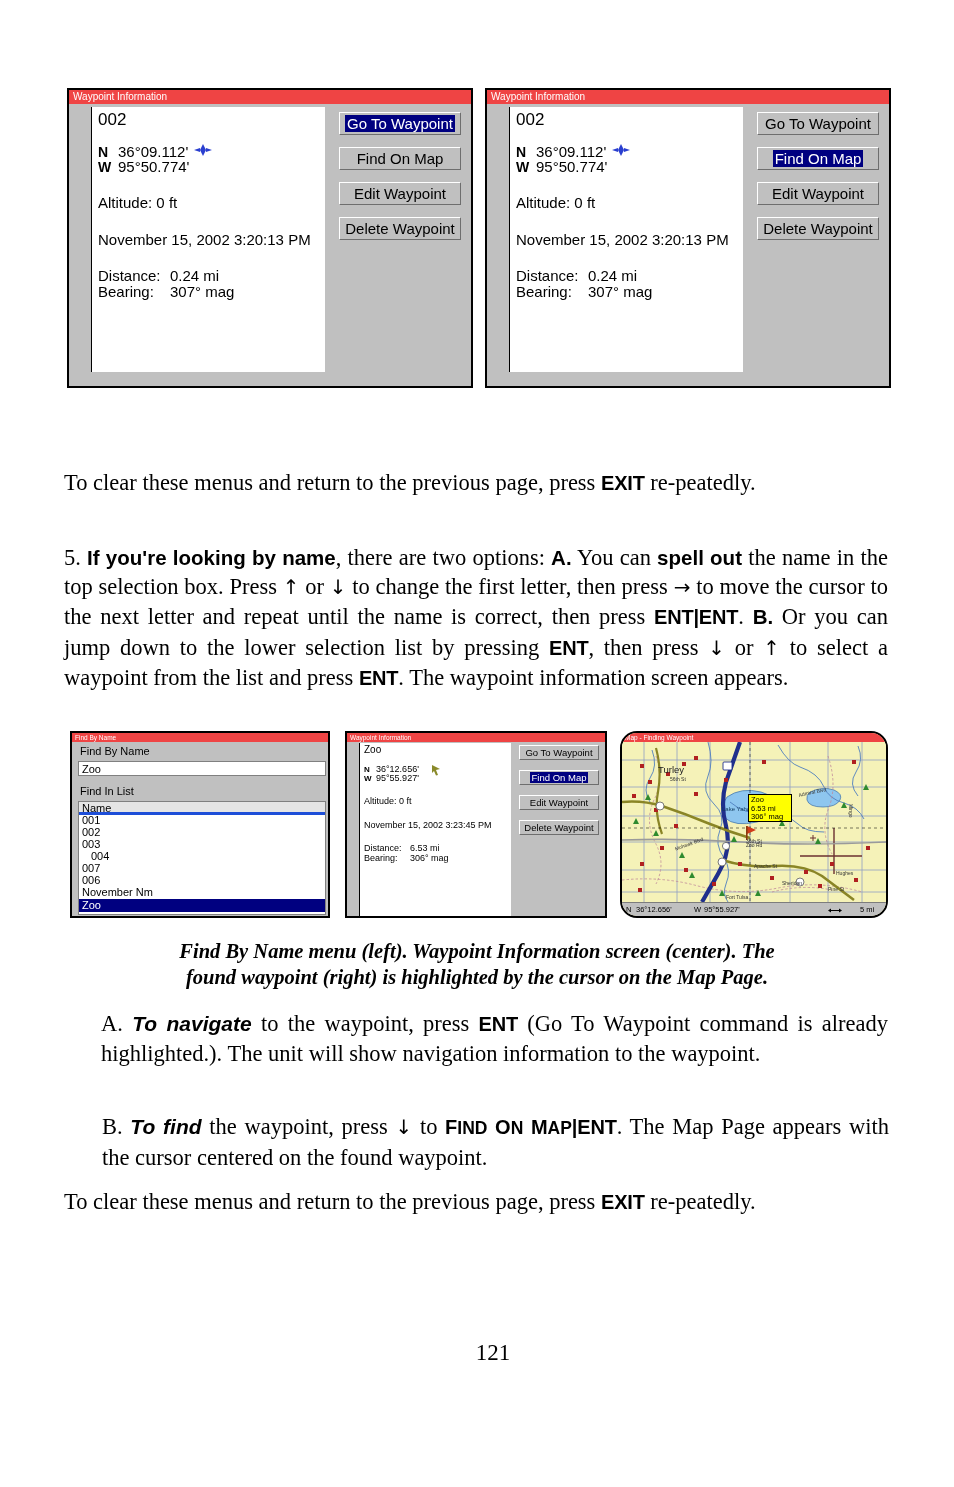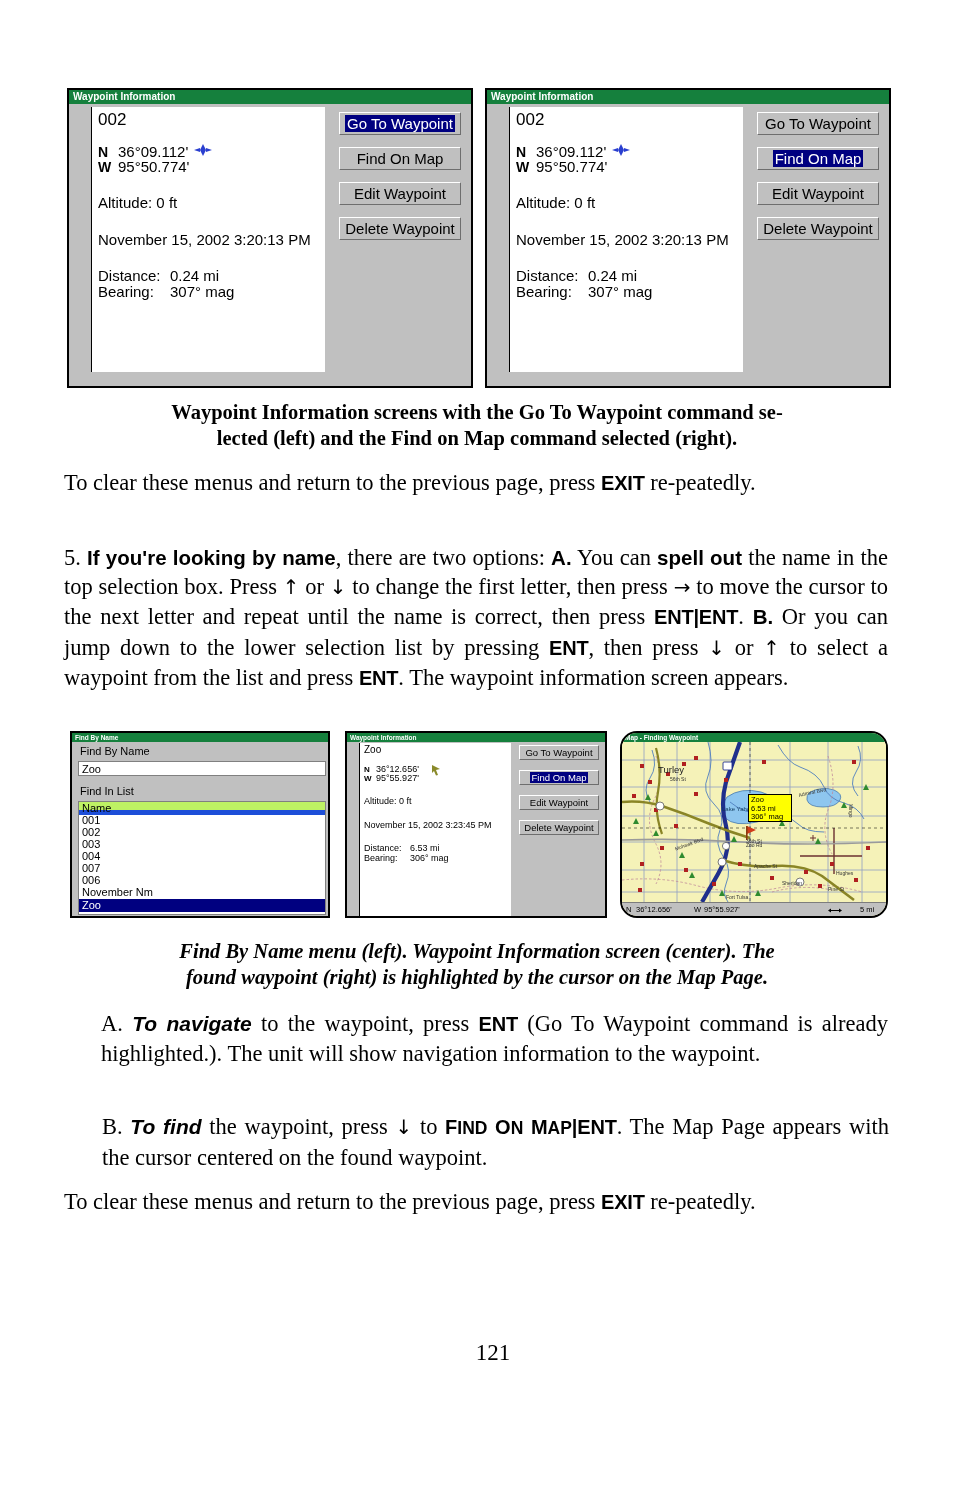--- a/index.html
+++ b/index.html
@@ -79,23 +79,23 @@
   
   .shot {
     position: absolute;
     background: #c0c0c0;
     border: 2px solid #000;
     box-sizing: border-box;
     font-family: "Liberation Sans", sans-serif;
     overflow: hidden;
   }
   .titlebar {
-    background: #15803d;
+    background: #ef4444;
     color: #ffffff;
-    font-weight: bold;
+    font-weight: normal;
     box-sizing: border-box;
     white-space: nowrap;
     overflow: hidden;
   }
 
   .wp-white {
     position: absolute;
     background: #ffffff;
     border-left: 1px solid #000;
     box-sizing: border-box;
@@ -146,25 +146,25 @@
     white-space: nowrap;
   }
   .fbn-listwrap {
     position: absolute;
     background: #ffffff;
     border: 1px solid #808080;
     box-sizing: border-box;
     overflow: hidden;
   }
   .fbn-listhdr {
-    background: #bef264;
-    color: #000;
-    box-sizing: border-box;
-    white-space: nowrap;
-    border-bottom: 5px solid #1d4ed8;
+    background: #e5e5e5;
+    color: #000;
+    box-sizing: border-box;
+    white-space: nowrap;
+    border-bottom: 3px solid #1d4ed8;
   }
   .fbn-row {
     box-sizing: border-box;
     white-space: nowrap;
     color: #000;
     overflow: hidden;
   }
   .fbn-row.sel { background: #000080; color:#ffffff; }
 
   
@@ -278,24 +278,20 @@
       <span class="lbl" style="font-size:15px;">Find On Map</span>
     </div>
     <div class="btn" style="left:270px; top:92px; width:122px; height:23px;">
       <span class="lbl" style="font-size:15px;">Edit Waypoint</span>
     </div>
     <div class="btn" style="left:270px; top:127px; width:122px; height:23px;">
       <span class="lbl" style="font-size:15px;">Delete Waypoint</span>
     </div>
   </div>
 
-  <div class="caption" style="left:67px; top:399px; width:820px;">
-    <span>Waypoint Information screens with the Go To Waypoint command se-</span><br>
-    <span>lected (left) and the Find on Map command selected (right).</span>
-  </div>
 
   <div class="body-text" style="left:64px; top:468px; width:824px;">
     <span>To clear these menus and return to the previous page, press </span><span class="key">EXIT</span><span> re-peatedly.</span>
   </div>
 
   <div class="body-text" style="left:64px; top:543px; width:824px;">
     <span>5. </span><span class="bold-sans">If you're looking by name</span><span>, there are two options: </span><span class="bold-sans">A.</span><span> You can </span><span class="bold-sans">spell out</span><span> the name in the top selection box. Press </span><span class="arw">↑</span><span> or </span><span class="arw">↓</span><span> to change the first letter, then press </span><span class="arw">→</span><span> to move the cursor to the next letter and repeat until the name is correct, then press </span><span class="key">ENT</span><span class="key">|</span><span class="key">ENT</span><span>. </span><span class="bold-sans">B.</span><span> Or you can jump down to the lower selection list by pressing </span><span class="key">ENT</span><span>, then press </span><span class="arw">↓</span><span> or </span><span class="arw">↑</span><span> to select a waypoint from the list and press </span><span class="key">ENT</span><span>. The waypoint information screen appears.</span>
   </div>
 
   <div class="shot" style="left:70px; top:731px; width:260px; height:187px;">
@@ -306,21 +302,21 @@
     <div class="fbn-input" style="left:6px; top:28px; width:248px; height:15px; font-size:11px; padding:1px 0 0 3px;">Zoo</div>
 
     <div class="fbn-label" style="left:8px; top:52px; font-size:11px;">Find In List</div>
 
     <div class="fbn-listwrap" style="left:6px; top:68px; width:248px; height:114px;">
       <div class="fbn-listhdr" style="height:13px; font-size:11px; padding-left:3px; line-height:12px;">Name</div>
 
       <div class="fbn-row" style="height:12px; font-size:11px; padding-left:3px; line-height:11px;">001</div>
       <div class="fbn-row" style="height:12px; font-size:11px; padding-left:3px; line-height:11px;">002</div>
       <div class="fbn-row" style="height:12px; font-size:11px; padding-left:3px; line-height:11px;">003</div>
-      <div class="fbn-row" style="height:12px; font-size:11px; padding-left:3px; line-height:11px;">004</div>
+      <div class="fbn-row" style="height:12px; font-size:11px; padding-left:12px; line-height:11px;">004</div>
       <div class="fbn-row" style="height:12px; font-size:11px; padding-left:3px; line-height:11px;">007</div>
       <div class="fbn-row" style="height:12px; font-size:11px; padding-left:3px; line-height:11px;">006</div>
       <div class="fbn-row" style="height:12px; font-size:11px; padding-left:3px; line-height:11px;">November Nm</div>
       <div class="fbn-row sel" style="height:13px; font-size:11px; padding-left:3px; line-height:12px;">Zoo</div>
     </div>
   </div>
 
   <div class="shot" style="left:345px; top:731px; width:262px; height:187px;">
     <div class="titlebar" style="position:absolute;left:0;top:0;width:100%;height:9px;font-size:6.5px;line-height:9px;padding-left:3px;">Waypoint Information</div>
 

